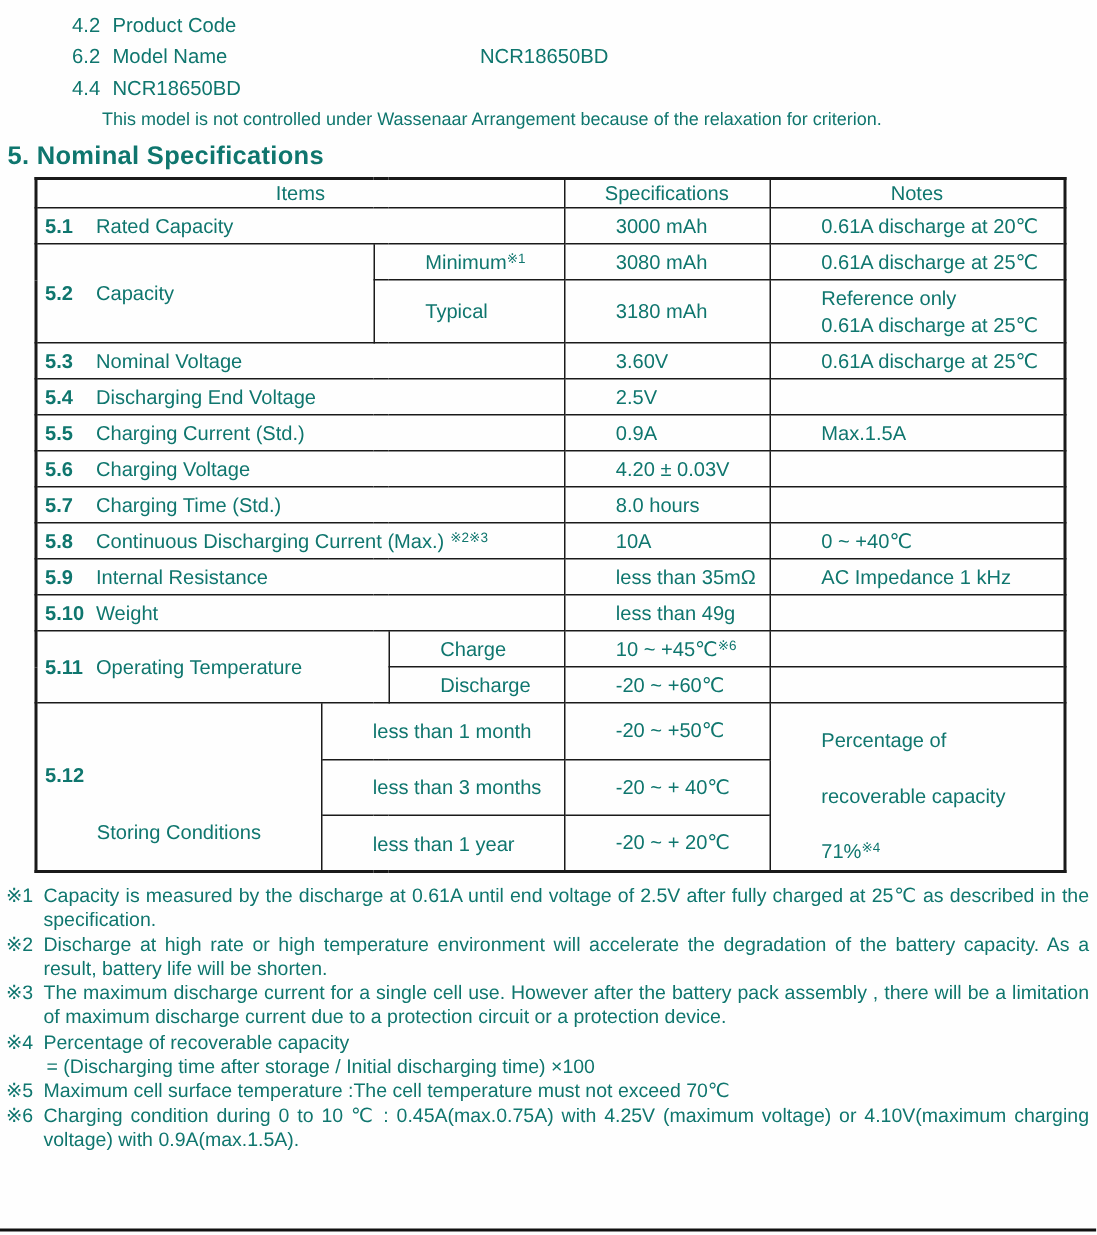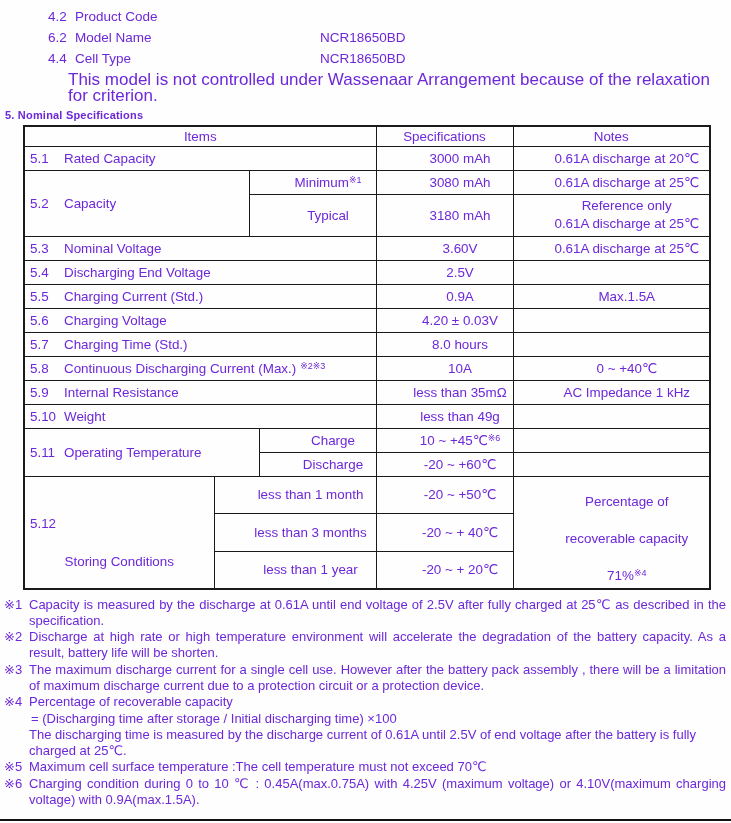--- a/index.html
+++ b/index.html
@@ -1,44 +1,44 @@
 <!DOCTYPE html>
 <html><head>
 <meta charset="utf-8">
 <style>
   * { margin:0; padding:0; box-sizing:border-box; }
   html,body { background:#ffffff; }
   .page {
     position:relative;
     width:731px; height:823px;
     background:#fefefe;
-    color:#6d28d9;
+    color:#0f766e;
     font-family:"Liberation Sans","DejaVu Sans",sans-serif;
     overflow:hidden;
     padding-top:6px;
   }
   
   .s4 { margin-left:48px; font-size:13.5px; }
   .s4-row { display:flex; line-height:21px; }
   .s4-num { width:27px; flex-shrink:0; }
   .s4-label { width:245px; flex-shrink:0; }
-  .s4-note { margin-left:20px; margin-top:3px; font-size:17px; line-height:15.5px; width:645px; }
-  
-  .sec5-heading { margin:6px 0 4px 5px; font-size:11px; font-weight:bold; letter-spacing:0.2px; }
+  .s4-note { margin-left:20px; margin-top:3px; font-size:12px; line-height:15.5px; width:645px; }
+  
+  .sec5-heading { margin:6px 0 4px 5px; font-size:17px; font-weight:bold; letter-spacing:0.2px; }
   
   .spec-table {
     border-collapse:collapse; table-layout:fixed;
     margin-left:23px; width:686px;
     font-size:13.4px; border:2px solid #1a1a1a;
   }
   .spec-table td { border:1px solid #1a1a1a; padding:0 3px; height:24px; vertical-align:middle; }
   .spec-table tr.hdr td { height:20px; text-align:center; }
-  .spec-table .c { text-align:center;padding-left:34px; }
+  .spec-table .c { text-align:left;padding-left:34px; }
   .spec-table .row-typ td { height:42px; }
-  .num { display:inline-block; width:36px; padding-left:2px; }
+  .num { display:inline-block; width:36px; padding-left:2px;font-weight:bold; }
   sup { font-size:9px; vertical-align:4px; line-height:0; }
   .supgap { margin-left:4px; }
   .two-line div { line-height:18px; }
   .note-512 div { line-height:24px;margin-top:13px; }
   .storing-cell { vertical-align:top; }
   .storing-cell .num { padding-top:3px;margin-top:18px; }
   .storing-label { text-align:center; margin-top:23px; }
   
   .footnotes { margin:7px 5px 0 4px; font-size:13px; line-height:16.3px; }
   .fn { display:flex; }
@@ -60,21 +60,20 @@
       <span class="s4-label">Product Code</span>
       <span class="s4-value"></span>
     </div>
     <div class="s4-row">
       <span class="s4-num">6.2</span>
       <span class="s4-label">Model Name</span>
       <span class="s4-value">NCR18650BD</span>
     </div>
     <div class="s4-row">
       <span class="s4-num">4.4</span>
-      <span class="s4-label">Cell Type</span>
       <span class="s4-value">NCR18650BD</span>
     </div>
     <div class="s4-note">
       <div>This model is not controlled under Wassenaar Arrangement because of the relaxation for criterion.</div>
     </div>
   </div>
 
   <div class="sec5-heading">5. Nominal Specifications</div>
 
   <table class="spec-table">
@@ -209,21 +208,20 @@
     </div>
     <div class="fn">
       <span class="fn-marker">※3</span>
       <span class="fn-text">The maximum discharge current for a single cell use. However after the battery pack assembly , there will be a limitation of maximum discharge current due to a protection circuit or a protection device.</span>
     </div>
     <div class="fn">
       <span class="fn-marker">※4</span>
       <span class="fn-text left">
         <div>Percentage of recoverable capacity</div>
         <div class="fn4-line2">= (Discharging time after storage / Initial discharging time) ×100</div>
-        <div>The discharging time is measured by the discharge current of 0.61A until 2.5V of end voltage after the battery is fully charged at 25℃.</div>
       </span>
     </div>
     <div class="fn">
       <span class="fn-marker">※5</span>
       <span class="fn-text left">Maximum cell surface temperature :The cell temperature must not exceed 70℃</span>
     </div>
     <div class="fn">
       <span class="fn-marker">※6</span>
       <span class="fn-text">Charging condition during 0 to 10 ℃ : 0.45A(max.0.75A) with 4.25V (maximum voltage) or 4.10V(maximum charging voltage) with 0.9A(max.1.5A).</span>
     </div>

